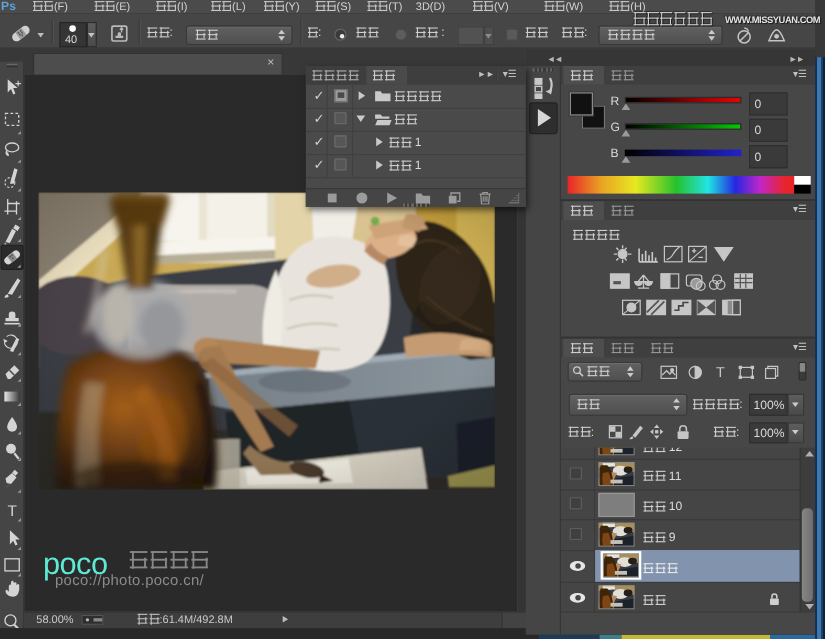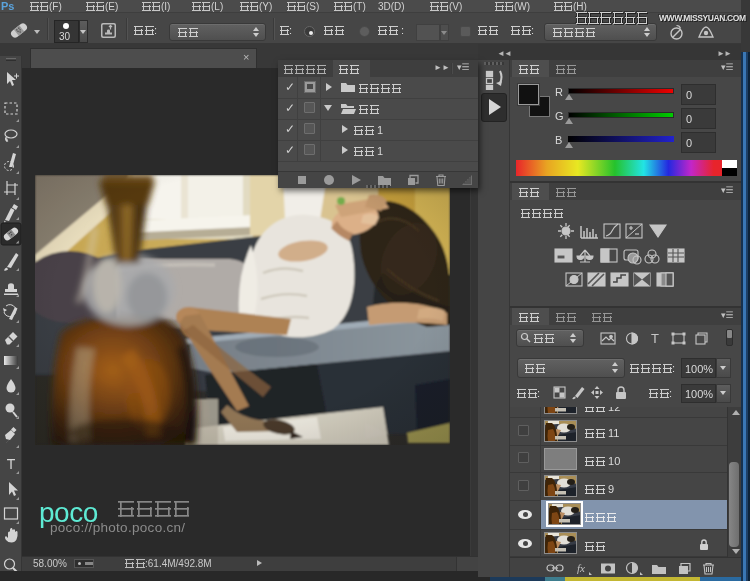--- a/index.html
+++ b/index.html
@@ -74,21 +74,21 @@
           <circle cx="12.3" cy="7.6" r=".8" fill="#555"></circle>
           <circle cx="9.7" cy="9.6" r=".8" fill="#555"></circle>
           <circle cx="12.3" cy="9.6" r=".8" fill="#555"></circle>
           <circle cx="11" cy="11.4" r=".8" fill="#555"></circle>
         </g>
       </svg>
  <div class="darr dn" style="left:34px;top:30px;border-top-color:#bdbdbd"></div>
  <div class="sep" style="left:47px;top:18px;height:22px"></div>
  <div class="ab" style="left:54px;top:20px;width:25px;height:23px;background:#353535;border:1px solid #252525"></div>
  <div class="ab" style="left:63px;top:23px;width:6px;height:6px;border-radius:50%;background:#fff"></div>
- <div class="tx" style="left:59px;top:31px;font-size:10px">30</div>
+ <div class="tx" style="left:59px;top:31px;font-size:10px">40</div>
  <div class="ab" style="left:79px;top:20px;width:9px;height:23px;background:linear-gradient(#5d5d5d,#4a4a4a);border:1px solid #2c2c2c"></div>
  <div class="darr dn" style="left:80px;top:30px;border-top-color:#c5c5c5"></div>
  <svg class="ab" style="left:100px;top:22px" width="17" height="17" viewBox="0 0 17 17">
   <rect x="1" y="1" width="15" height="15" rx="2" fill="#b9b9b9"></rect>
         <rect x="2.5" y="2.5" width="12" height="12" rx="1" fill="#474747"></rect>
   <path d="M5 12.5h7v-2H5zM7 10.5v-2c0-1.5 3-1.5 3 0v2z" fill="#b9b9b9"></path>
         <path d="M10.5 3.5v4M9 5l1.5-1.7L12 5" stroke="#b9b9b9" stroke-width="1.2" fill="none"></path>
       </svg>
  <div class="sep" style="left:126px;top:18px;height:22px"></div>
  <div class="tx" style="left:134px;top:24px"><i class="g"></i><i class="g"></i>:</div>
@@ -579,41 +579,20 @@
           <path d="M3.8 6V4.2a2.2 2.2 0 0 1 4.4 0V6" fill="none" stroke="#cfcfcf" stroke-width="1.4"></path>
         </svg>
  <div class="rowsep" style="top:149px"></div>
 
  <div class="ab" style="left:217px;top:0;width:14px;height:150px;background:#3d3d3d;border-left:1px solid #333"></div>
  <div class="ab" style="left:222px;top:3px;width:0;height:0;border-left:4px solid transparent;border-right:4px solid transparent;border-bottom:5px solid #b0b0b0"></div>
  <div class="ab" style="left:219px;top:55px;width:10px;height:85px;background:linear-gradient(90deg,#868686,#6f6f6f);border-radius:4px"></div>
  <div class="ab" style="left:222px;top:142px;width:0;height:0;border-left:4px solid transparent;border-right:4px solid transparent;border-top:5px solid #b0b0b0"></div>
 </div>
 
-<div class="ab" style="left:0;top:497px;width:231px;height:20px;background:#424242;border-top:1px solid #333" id="lbar">
-<svg class="ab" style="left:36px;top:3px" width="180" height="14" viewBox="0 0 180 14">
- <g fill="none" stroke="#c2c2c2" stroke-width="1.2">
- <rect x="1" y="4" width="7" height="6" rx="3"></rect>
-            <rect x="10" y="4" width="7" height="6" rx="3"></rect>
-            <path d="M6 7h6"></path>
- <text x="31" y="11" font-size="11" font-style="italic" fill="#c2c2c2" stroke="none" font-family="Liberation Serif">fx</text>
-            <path d="M43 11l3 3h-3z" fill="#c2c2c2" stroke="none"></path>
- <rect x="55" y="2.5" width="14" height="10" fill="#c2c2c2" stroke="none"></rect>
-            <circle cx="62" cy="7.5" r="3" fill="#424242" stroke="none"></circle>
- <circle cx="86" cy="7" r="5.5"></circle>
-            <path d="M86 1.5a5.5 5.5 0 0 1 0 11z" fill="#c2c2c2" stroke="none"></path>
-            <path d="M94 11l3 3h-3z" fill="#c2c2c2" stroke="none"></path>
- <path d="M106 4h5l1.5 2H120v7h-14z" fill="#c2c2c2" stroke="none"></path>
- <rect x="133" y="5" width="9" height="8" fill="#c2c2c2" stroke="none"></rect>
-            <path d="M135 5V2.5h9V10h-2.5" stroke="#c2c2c2" fill="none"></path>
- <path d="M158 4h9l-1 9h-7zM157 4h11M160 4V2.5h5V4" stroke-width="1.1"></path>
-            <path d="M160.5 6v5M162.5 6v5M164.5 6v5" stroke-width="1"></path>
- </g>
-</svg>
-</div>
 </div>
 
 <div class="ab" style="left:741px;top:0;width:9px;height:581px;background:#383838"></div>
 <div class="ab" style="left:741px;top:52px;width:9px;height:529px;background:linear-gradient(90deg,#16314e 0 2px,#3a77b5 2px 5px,#1e4066 5px 7px,#0e2338 7px)"></div>
 
 <div class="ab" id="actions" style="left:278px;top:60px;width:200px;height:128px;background:#4a4a4a;box-shadow:2px 3px 6px rgba(0,0,0,.55)">
  <div class="ab" style="left:0;top:0;width:200px;height:17px;background:#3e3e3e"></div>
  <div class="tx" style="left:6px;top:3px;color:#b9b9b9"><i class="g"></i><i class="g"></i><i class="g"></i><i class="g"></i></div>
  <div class="ab" style="left:55px;top:0;width:37px;height:17px;background:#4a4a4a"></div>
  <div class="tx" style="left:61px;top:3px"><i class="g"></i><i class="g"></i></div>

